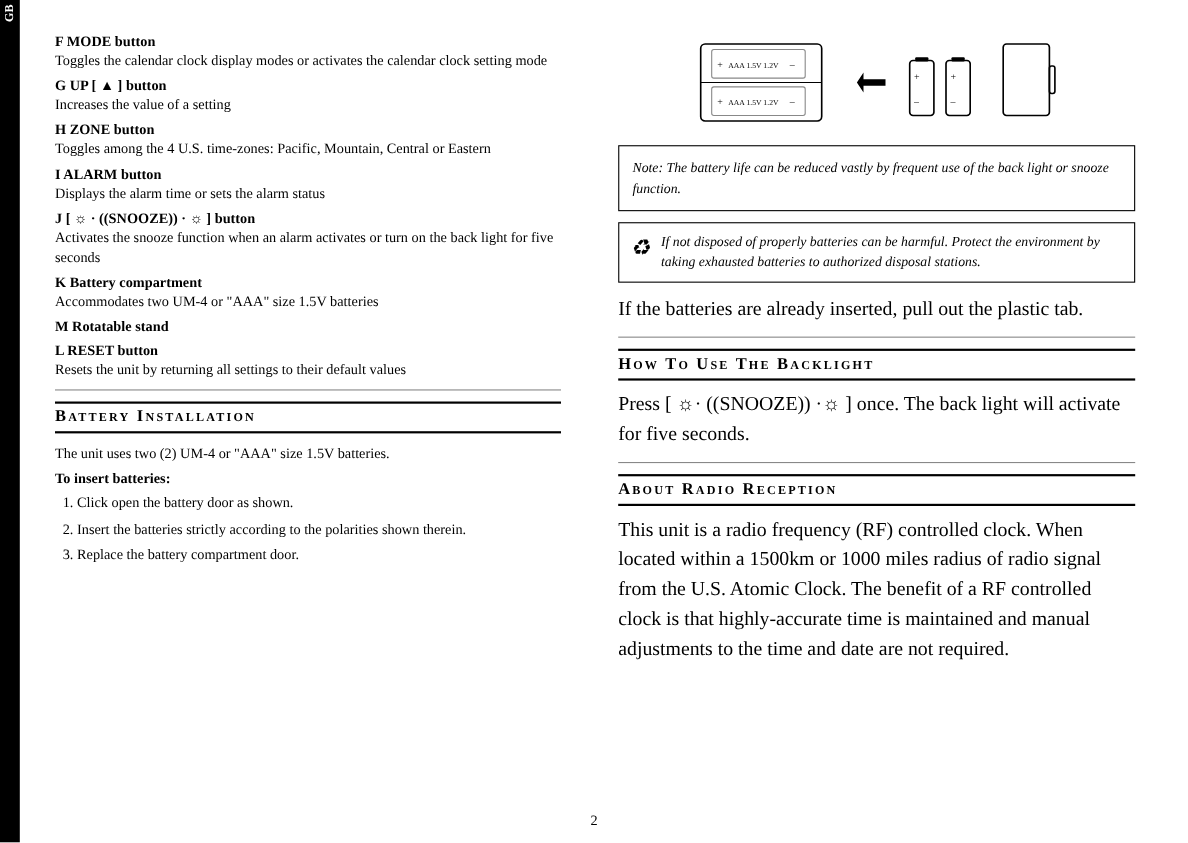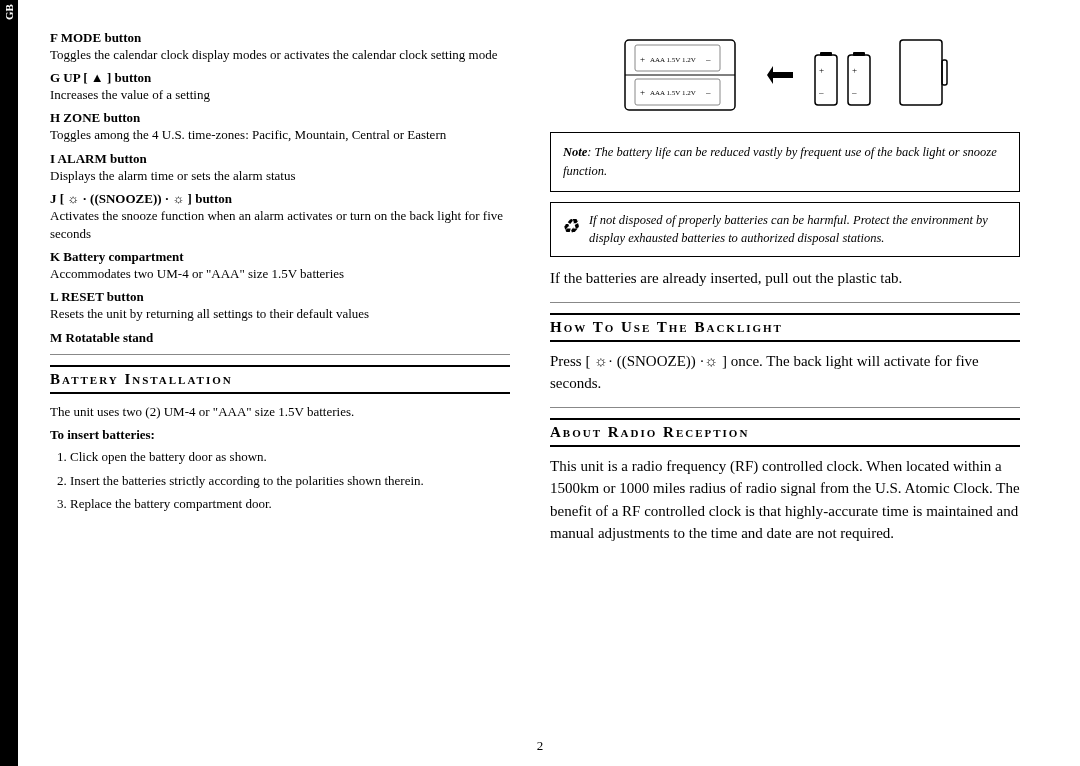--- a/index.html
+++ b/index.html
@@ -13,21 +13,21 @@
       overflow: hidden;
       position: relative;
     }
 
     .page {
       width: 1080px;
       height: 766px;
       padding: 30px 40px 20px 40px;
       display: flex;
       flex-direction: row;
-      gap: 0;
+      gap: 12px;
       position: relative;
     }
 
     
     .gb-label {
       writing-mode: vertical-rl;
       transform: rotate(180deg);
       font-size: 11px;
       font-weight: bold;
       color: #fff;
@@ -143,41 +143,41 @@
       line-height: 1.5;
       font-style: italic;
     }
 
     .recycle-icon {
       font-size: 20px;
       flex-shrink: 0;
     }
 
     .separator-text {
-      font-size: 15px;
+      font-size: 18px;
       margin-bottom: 12px;
       line-height: 1.5;
     }
 
     .page-number {
       position: absolute;
       bottom: 12px;
       left: 50%;
       transform: translateX(-50%);
       font-size: 13px;
     }
 
     .divider {
       border: none;
       border-top: 1px solid #888;
       margin: 8px 0;
     }
 
     .note-bold {
-      font-weight: bold;
+      font-weight: normal;
       font-style: italic;
     }
   </style>
 </head>
 <body>
 
 <div class="gb-label">
   <span>GB</span>
 </div>
 
@@ -222,29 +222,29 @@
 
     <div class="item-row">
       <div class="item-header">
         <span>K   Battery compartment</span>
       </div>
       <div class="item-body">Accommodates two UM-4 or "AAA" size 1.5V batteries</div>
     </div>
 
     <div class="item-row">
       <div class="item-header">
+        <span>M  Rotatable stand</span>
+      </div>
+    </div>
+
+    <div class="item-row">
+      <div class="item-header">
         <span>L   RESET button</span>
       </div>
       <div class="item-body">Resets the unit by returning all settings to their default values</div>
-    </div>
-
-    <div class="item-row">
-      <div class="item-header">
-        <span>M  Rotatable stand</span>
-      </div>
     </div>
 
     <hr class="divider">
 
     <div class="battery-section">
       <div class="section-title">Battery  Installation</div>
       <div class="battery-text">The unit uses two (2) UM-4 or "AAA" size 1.5V batteries.</div>
       <div class="insert-header">To insert batteries:</div>
       <ol class="numbered-list">
         <li>Click open the battery door as shown.</li>
@@ -301,21 +301,21 @@
         <rect x="47" y="25" width="5" height="25" rx="2" fill="none" stroke="#000" stroke-width="1.5"></rect>
       </svg>
     </div>
 
     <div class="note-box">
       <span class="note-bold">Note</span><span class="note-italic">: The battery life can be reduced vastly by frequent use of the back light or snooze function.</span>
     </div>
 
     <div class="recycle-row">
       <div class="recycle-icon">♻</div>
-      <div>If not disposed of properly batteries can be harmful. Protect the environment by display exhausted batteries to  authorized  disposal  stations.</div>
+      <div>If not disposed of properly batteries can be harmful. Protect the environment by taking exhausted batteries to  authorized  disposal  stations.</div>
     </div>
 
     <div class="separator-text">If the batteries are already inserted, pull out the plastic tab.</div>
 
     <hr class="divider">
 
     <div>
       <div class="section-title">How To Use The Backlight</div>
       <div class="separator-text">Press [ ☼· ((SNOOZE)) ·☼ ] once. The back light will activate for five seconds.</div>
     </div>

